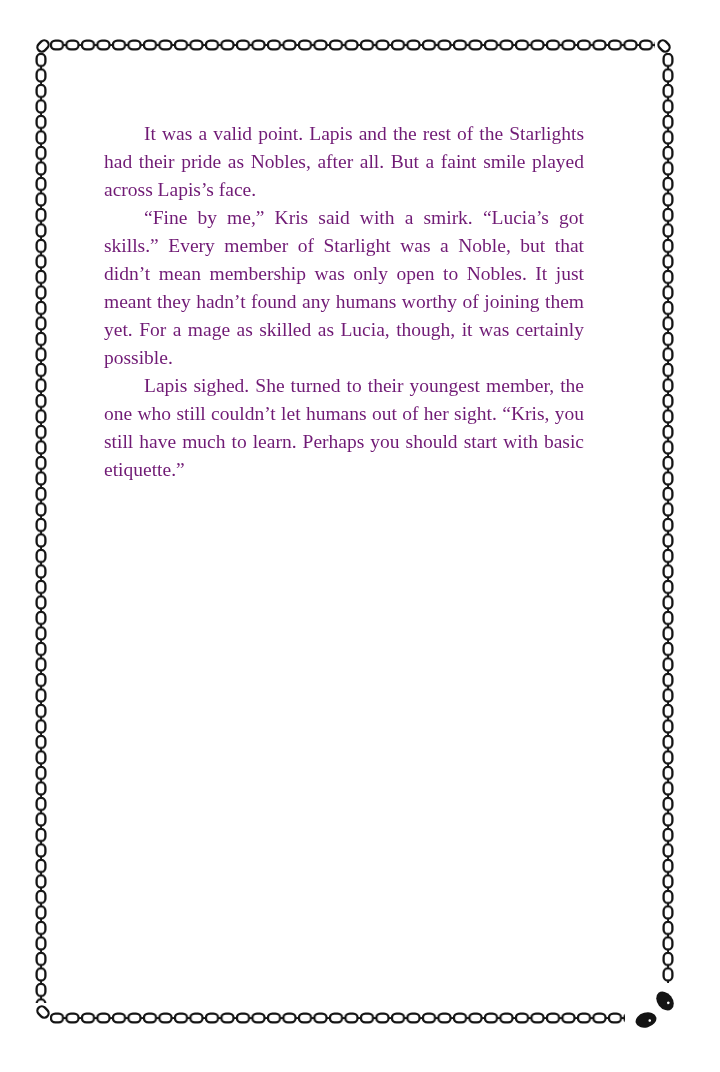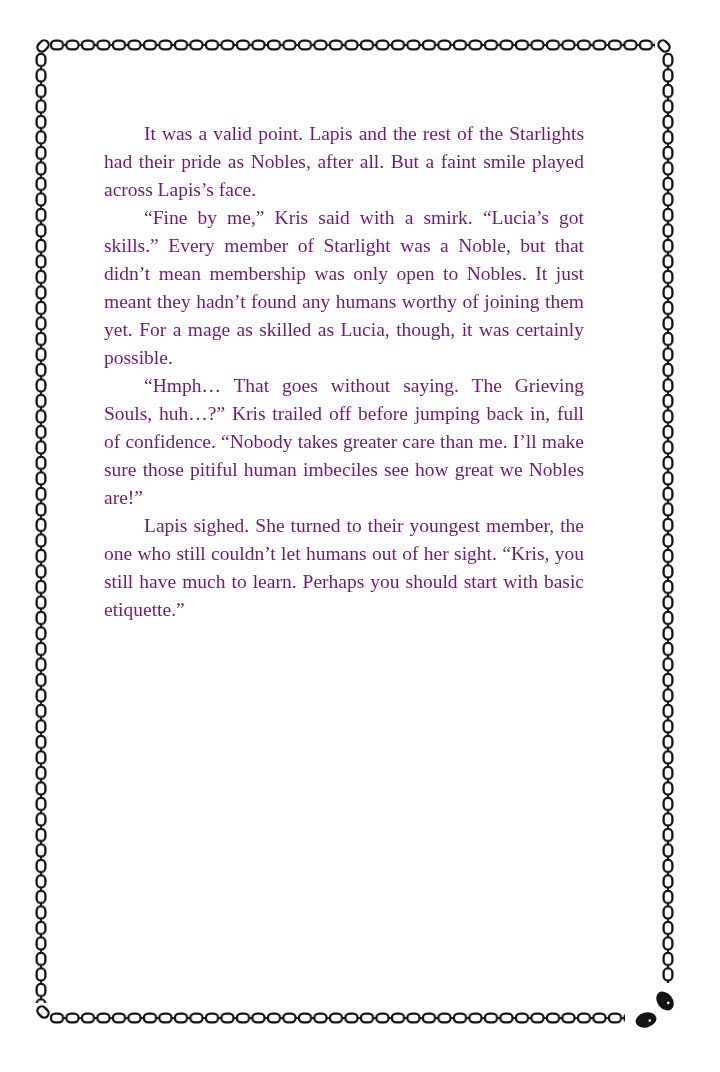--- a/index.html
+++ b/index.html
@@ -86,17 +86,16 @@
     </g>
     <g transform="translate(646,1020) rotate(-15)">
       <ellipse rx="10.6" ry="7.4" fill="#141414"></ellipse>
       <circle cx="3.5" cy="1.5" r="1.3" fill="#ffffff"></circle>
     </g>
   </svg>
 
   <div class="text-block">
     <p>It was a valid point. Lapis and the rest of the Starlights had their pride as Nobles, after all. But a faint smile played across Lapis’s face.</p>
     <p>“Fine by me,” Kris said with a smirk. “Lucia’s got skills.” Every member of Starlight was a Noble, but that didn’t mean membership was only open to Nobles. It just meant they hadn’t found any humans worthy of joining them yet. For a mage as skilled as Lucia, though, it was certainly possible.</p>
-    <p>“Hmph… That goes without saying. The Grieving Souls, huh…?” Kris trailed off before jumping back in, full of confidence. “Nobody takes greater care than me. I’ll make sure those pitiful human imbeciles see how great we Nobles are!”</p>
     <p>Lapis sighed. She turned to their youngest member, the one who still couldn’t let humans out of her sight. “Kris, you still have much to learn. Perhaps you should start with basic etiquette.”</p>
   </div>
 
 </div>
 
 </body></html>

